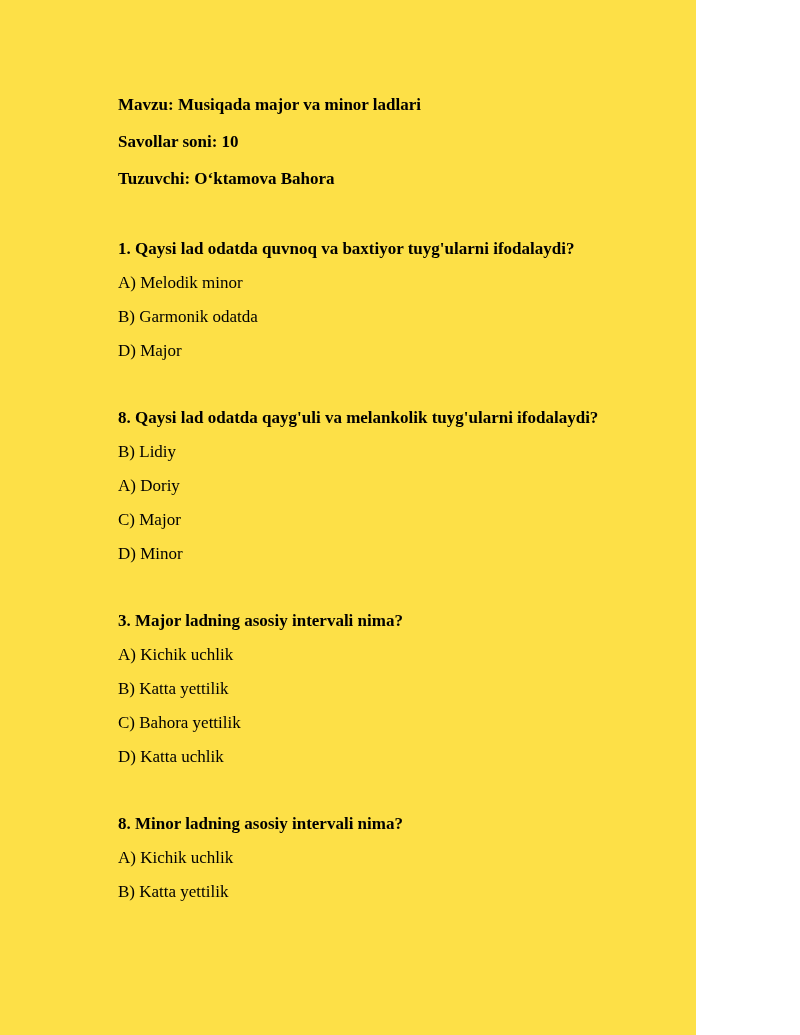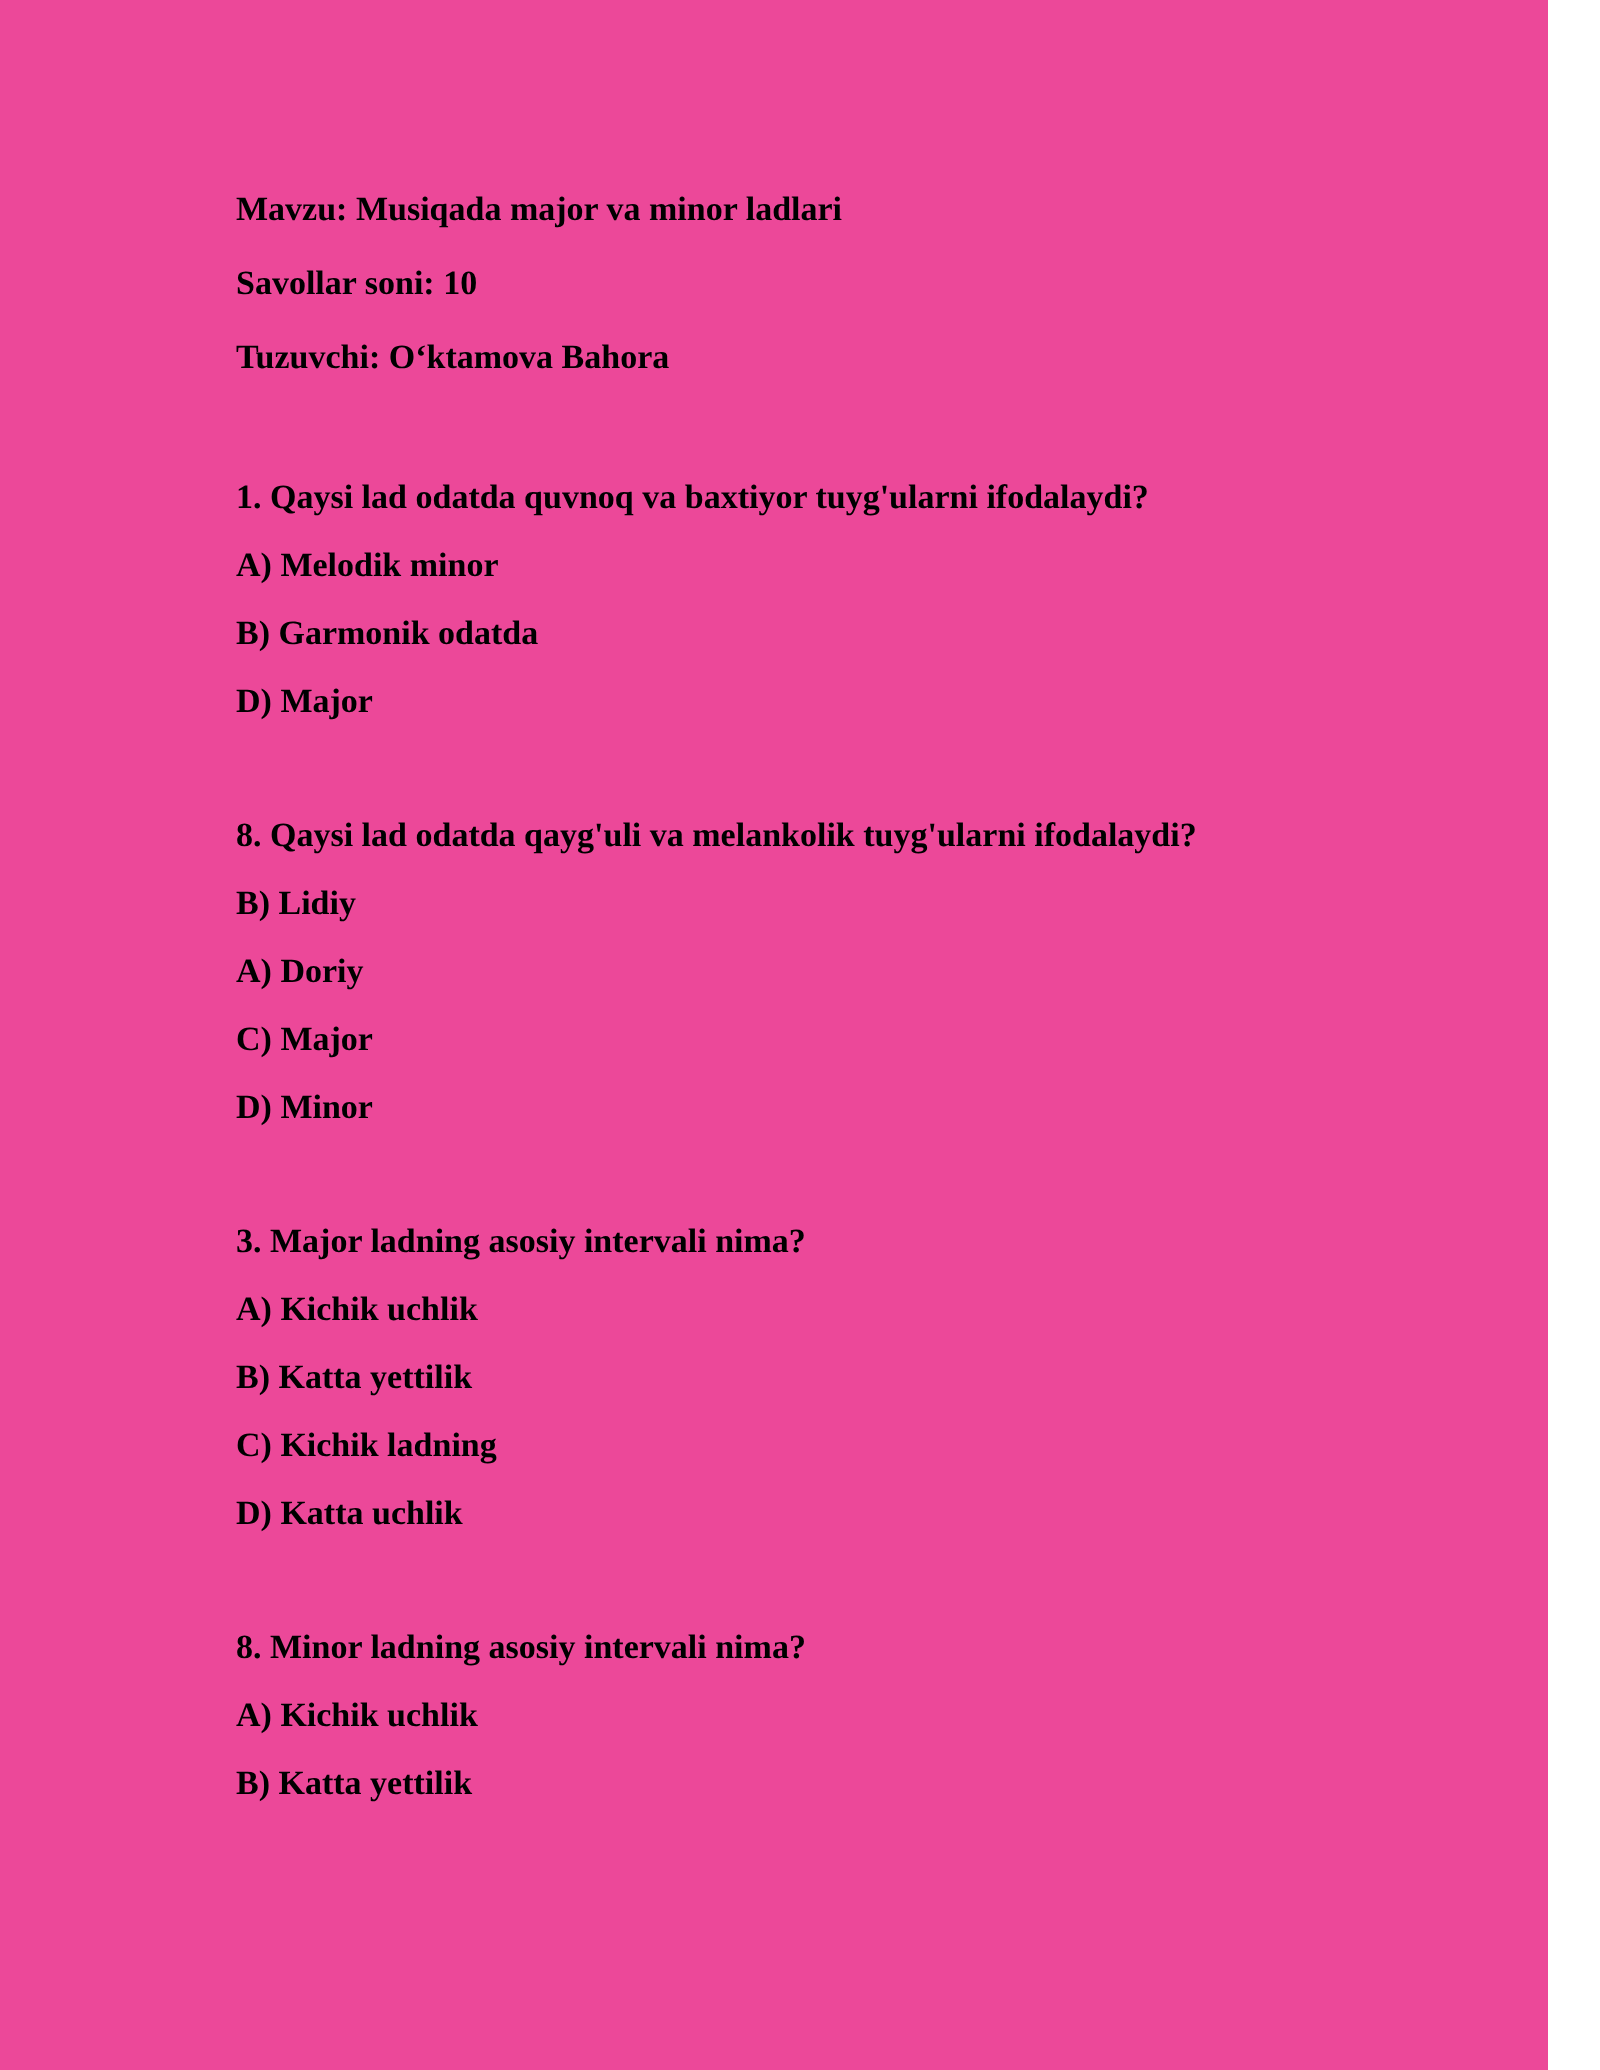--- a/index.html
+++ b/index.html
@@ -4,43 +4,43 @@
 <style>
   * { margin: 0; padding: 0; box-sizing: border-box; }
   html, body {
     width: 800px;
     background: #ffffff;
     font-family: "Liberation Serif", "DejaVu Serif", serif;
     color: #000000;
   }
   .page {
     position: relative;
-    width: 774px;
+    width: 696px;
     height: 1035px;
-    background: #ec4899;
+    background: #fde047;
     overflow: hidden;
   }
   .content {
     padding: 94px 60px 0 118px;
   }
   .line {
     font-size: 17px;
     line-height: 22px;
     margin-bottom: 12px;
     white-space: nowrap;
   }
   .header-line {
     font-weight: bold;
     margin-bottom: 15px;
   }
   .question-text {
     font-weight: bold;
   }
   .option {
-    font-weight: bold;
+    font-weight: normal;
   }
   .block-gap {
     height: 33px;
   }
 </style>
 </head>
 <body>
 
 <div class="page">
   <div class="content">
@@ -69,21 +69,21 @@
       <p class="line option">C) Major</p>
       <p class="line option">D) Minor</p>
     </div>
 
     <div class="block-gap"></div>
 
     <div>
       <p class="line question-text">3. Major ladning asosiy intervali nima?</p>
       <p class="line option">A) Kichik uchlik</p>
       <p class="line option">B) Katta yettilik</p>
-      <p class="line option">C) Kichik ladning</p>
+      <p class="line option">C) Bahora yettilik</p>
       <p class="line option">D) Katta uchlik</p>
     </div>
 
     <div class="block-gap"></div>
 
     <div>
       <p class="line question-text">8. Minor ladning asosiy intervali nima?</p>
       <p class="line option">A) Kichik uchlik</p>
       <p class="line option">B) Katta yettilik</p>
     </div>

